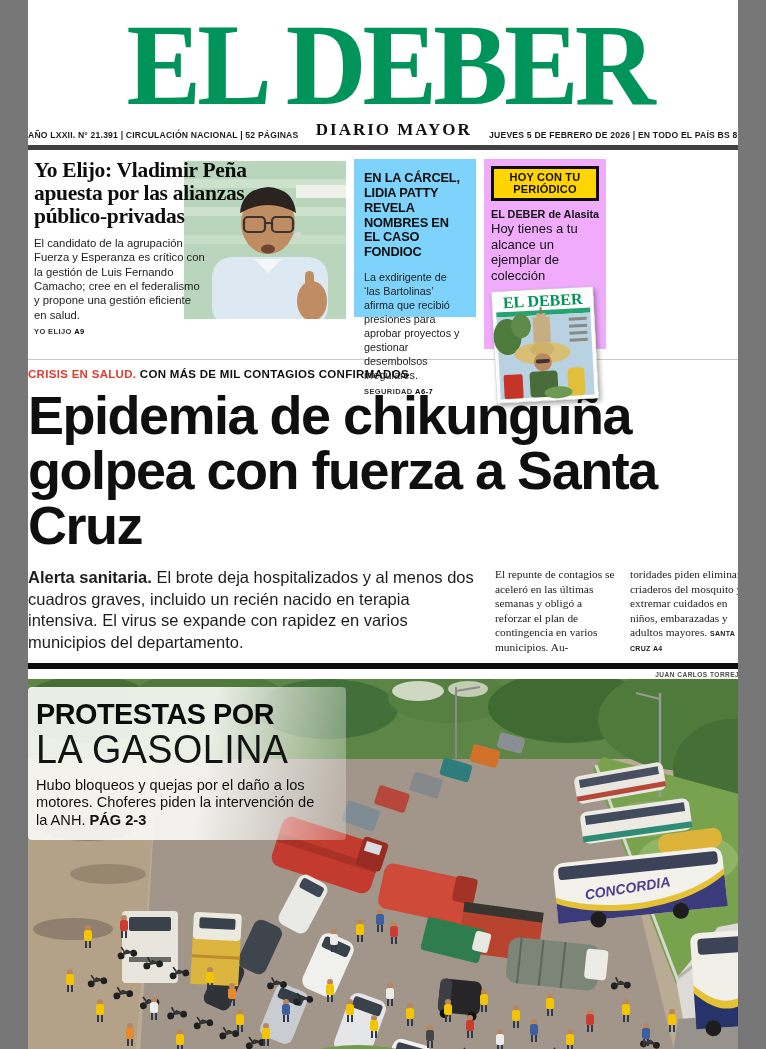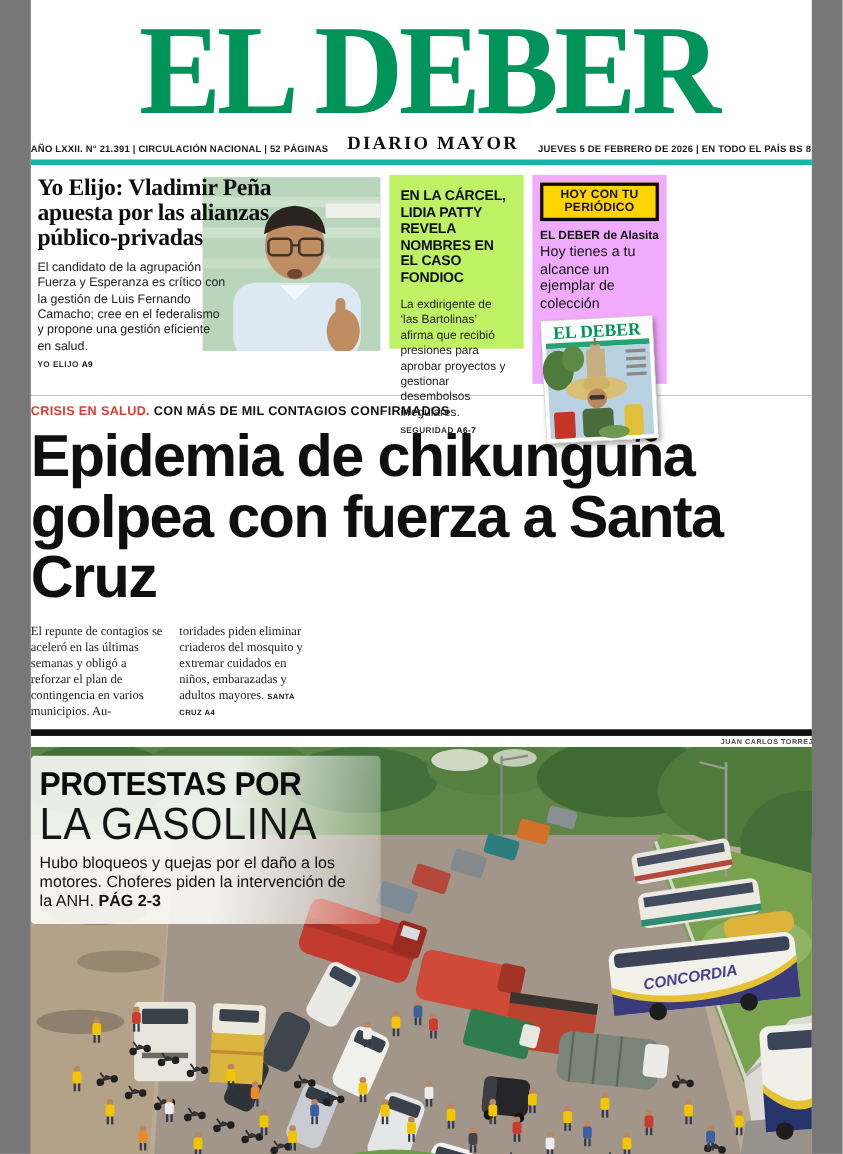--- a/index.html
+++ b/index.html
@@ -8,35 +8,35 @@
   .inner { width:722px; margin:0 auto; }
 
   
   .masthead { text-align:center; padding-top:6px; }
   .masthead-title {
     font-family:"Liberation Serif", serif; font-weight:bold;
     font-size:112px; line-height:1.0; color:#00935a; letter-spacing:-4px;
     transform:scaleY(1.04); transform-origin:center top;
   }
   .dateline { display:flex; justify-content:space-between; align-items:flex-end;
-    border-bottom:5px solid #14b8a6; padding-bottom:5px; margin-top:2px; }
+    border-bottom:5px solid #404040; padding-bottom:5px; margin-top:2px; }
   .dateline .edge { font-size:8.6px; font-weight:700; letter-spacing:.2px; color:#1a1a1a; }
   .dateline .center { font-family:"Liberation Serif", serif; font-weight:bold; font-size:17px; letter-spacing:2px; }
   .dateline .price { font-weight:900; }
 
   
   .stories { display:grid; grid-template-columns:318px 122px 122px 136px; gap:8px; margin-top:9px; height:192px; align-items:start; }
   .story-first { position:relative; height:162px; padding-left:6px; }
   .s1-photo { position:absolute; right:0; top:2px; width:162px; height:158px; z-index:1; }
   .s1-headline { position:relative; z-index:2; font-family:"Liberation Serif", serif; font-weight:bold;
     font-size:21.5px; line-height:1.07; letter-spacing:-.3px; width:262px; color:#0d0d0d; }
   .s1-body { width:172px; margin-top:8px; font-size:11.3px; line-height:1.27; color:#222; position:relative; z-index:2; }
   .kicker-sm { font-size:7.5px; font-weight:700; letter-spacing:.4px; color:#333; margin-top:5px; }
   .kicker-sm b { color:#000; }
-  .story-grey { background:#bef264; height:158px; padding:12px 10px 8px; }
+  .story-grey { background:#7dd3fc; height:158px; padding:12px 10px 8px; }
   .sg-headline { font-size:12.8px; font-weight:800; line-height:1.16; letter-spacing:-.2px; color:#0d0d0d; }
   .sg-body { font-size:10.8px; line-height:1.3; color:#222; margin-top:10px; }
   .story-yellow { background:#f0abfc; height:190px; padding:7px 7px 8px; }
   .sy-ribbon { border:3px solid #0d0d0d; text-align:center; font-weight:900; font-size:11px;
     letter-spacing:.2px; padding:2px 0 3px; background:#ffd400; }
   .sy-title { font-weight:900; font-size:10.8px; margin-top:7px; }
   .sy-body { font-size:13px; line-height:1.2; margin-top:1px; }
   .sy-cover { display:block; margin:6px auto 0; transform:rotate(-3deg); box-shadow:2px 3px 5px rgba(0,0,0,.35); }
 
   
@@ -148,20 +148,21 @@
       </div>
     </div>
 
     <div class="main-story">
       <div class="ms-kicker"><span class="hl">CRISIS EN SALUD.</span><span> CON MÁS DE MIL CONTAGIOS CONFIRMADOS</span></div>
       <div class="ms-headline">
         <div>Epidemia de chikunguña</div>
         <div>golpea con fuerza a Santa Cruz</div>
       </div>
       <div class="ms-cols">
+        <div class="ms-lead"><b>Alerta sanitaria.</b><span> El brote deja hospitalizados y al menos dos cuadros graves, incluido un recién nacido en terapia intensiva. El virus se expande con rapidez en varios municipios del departamento.</span></div>
         <div class="ms-col">El repunte de contagios se aceleró en las últimas semanas y obligó a reforzar el plan de contingencia en varios municipios. Au-</div>
         <div class="ms-col"><span>toridades piden eliminar criaderos del mosquito y extremar cuidados en niños, embarazadas y adultos mayores. </span><span class="kicker-inline"><span>SANTA CRUZ</span> <b>A4</b></span></div>
       </div>
     </div>
 
     <div class="rule-black"></div>
     <div class="photo-credit">JUAN CARLOS TORREJÓN</div>
 
     <div class="photo-wrap">
       <svg class="scene" viewBox="0 0 722 408">

